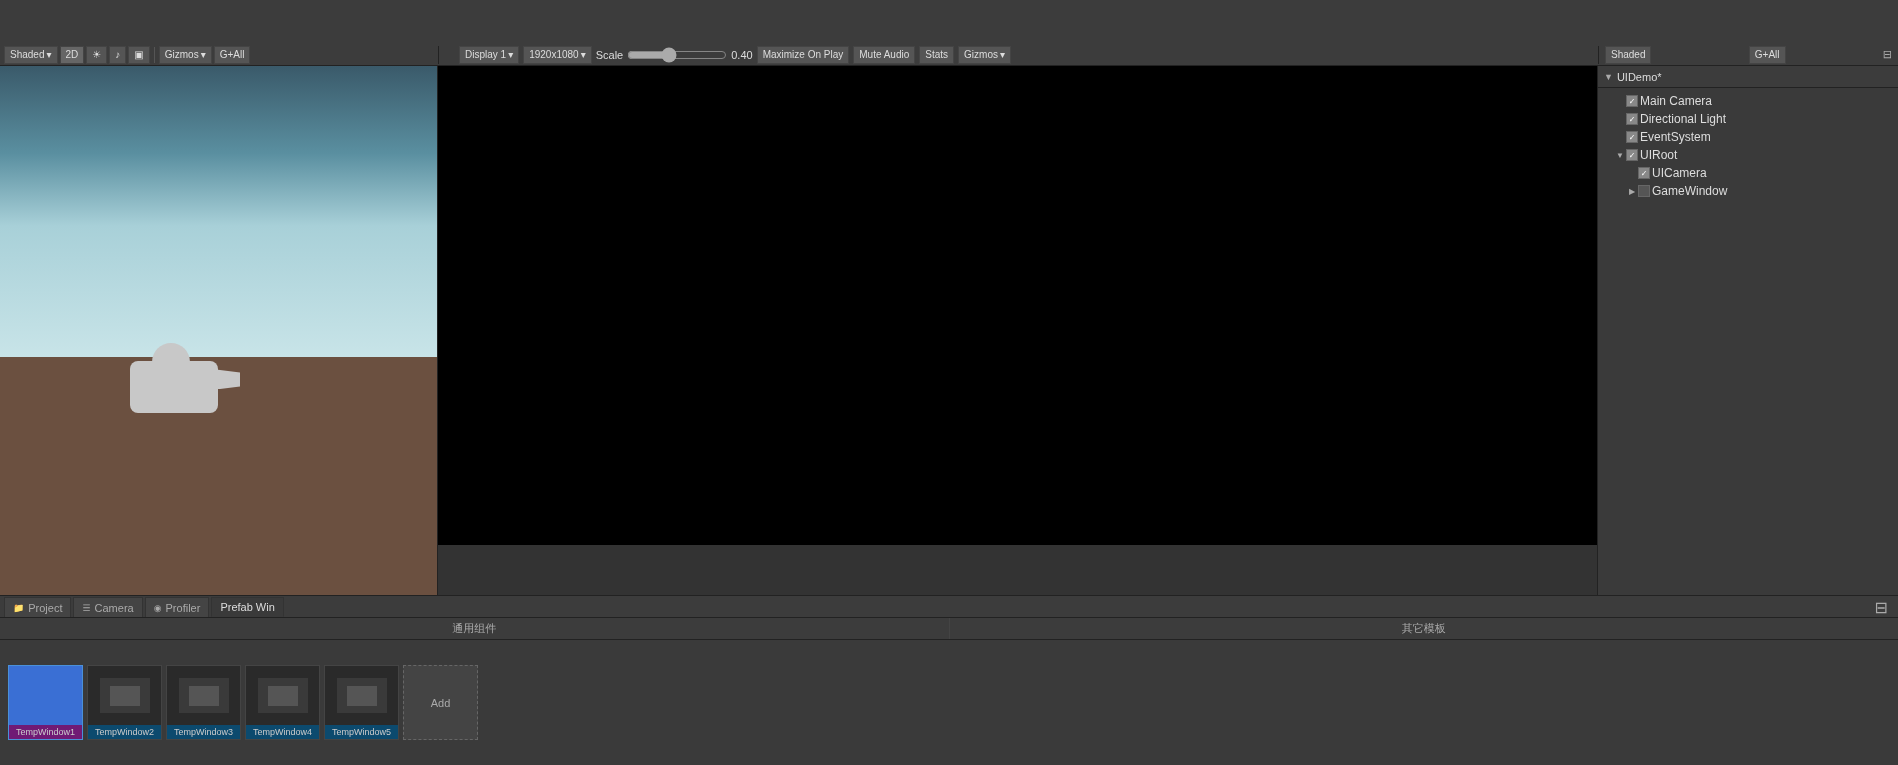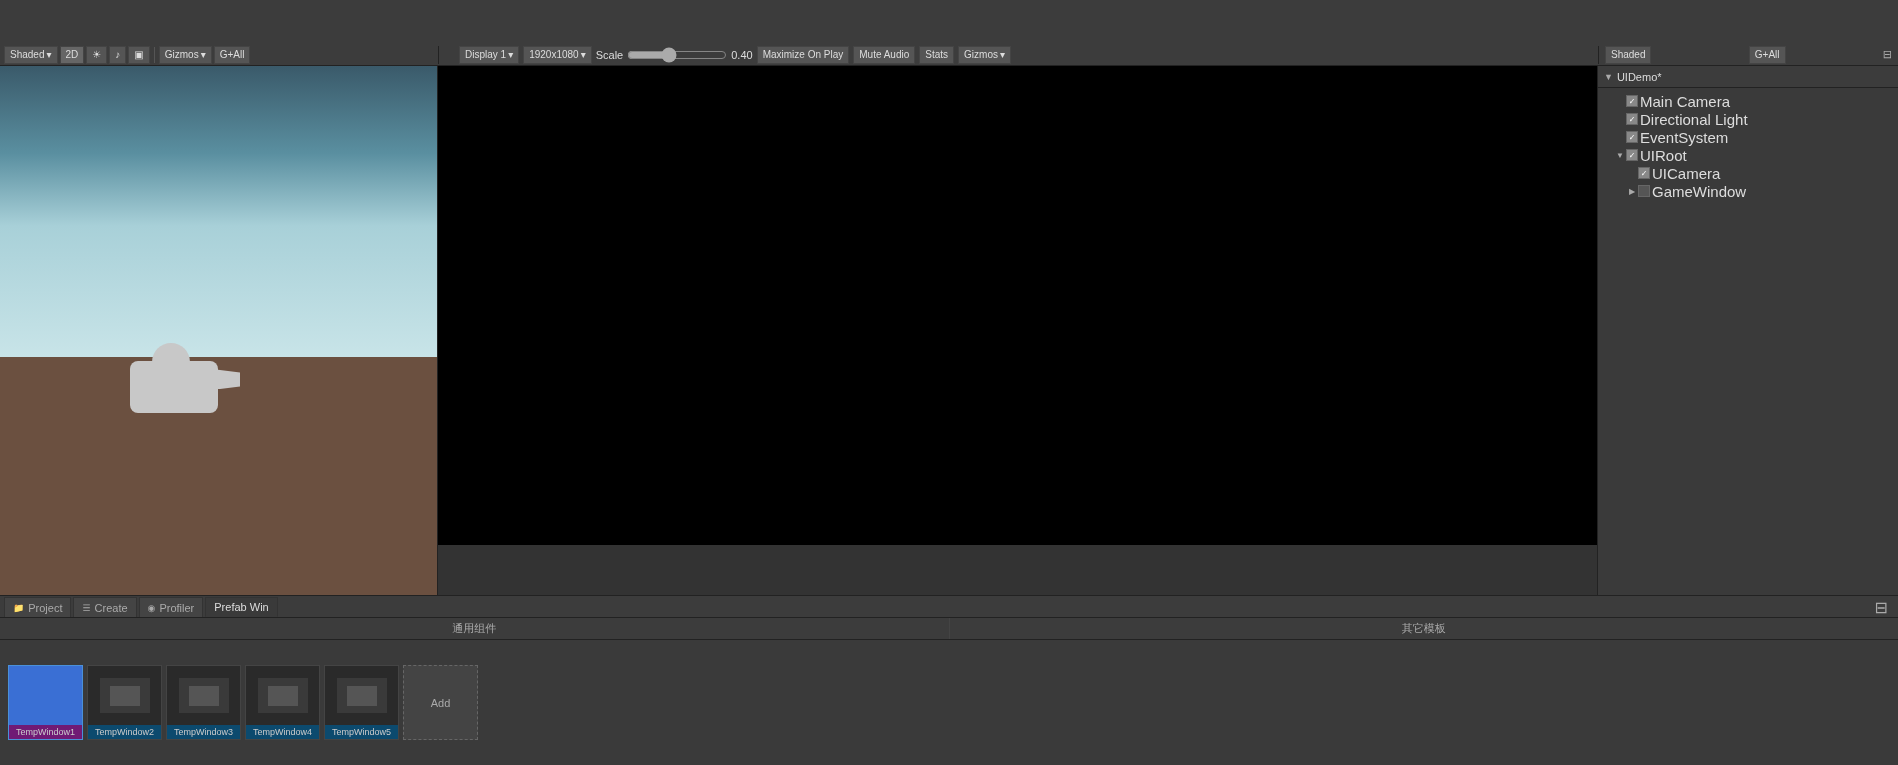--- a/index.html
+++ b/index.html
@@ -160,21 +160,21 @@
       border: 1px solid #666;
       background: #555;
       flex-shrink: 0;
       display: flex;
       align-items: center;
       justify-content: center;
       font-size: 8px;
       margin-right: 2px;
     }
     .hierarchy-label {
-      font-size: 15px;
+      font-size: 12px;
       color: #ddd;
     }
     .indent1 { padding-left: 16px; }
     .indent2 { padding-left: 28px; }
 
     
     .bottom-panel {
       height: 170px;
       background: #3a3a3a;
       display: flex;
@@ -443,21 +443,21 @@
 
 <div class="bottom-panel">
   <div class="bottom-tabs" id="bottom-tabs-container">
 
     <div class="bottom-tab">
         <span class="bottom-tab-icon">📁</span>
         <span>Project</span>
       </div>
       <div class="bottom-tab">
         <span class="bottom-tab-icon">☰</span>
-        <span>Create</span>
+        <span>Camera</span>
       </div>
       <div class="bottom-tab">
         <span class="bottom-tab-icon">◉</span>
         <span>Profiler</span>
       </div>
       <div class="bottom-tab active">
         <span>Prefab Win</span>
       </div>
       <div class="bottom-tabs-bar-right">
       <span class="bottom-panel-right-btn">⊟</span>

